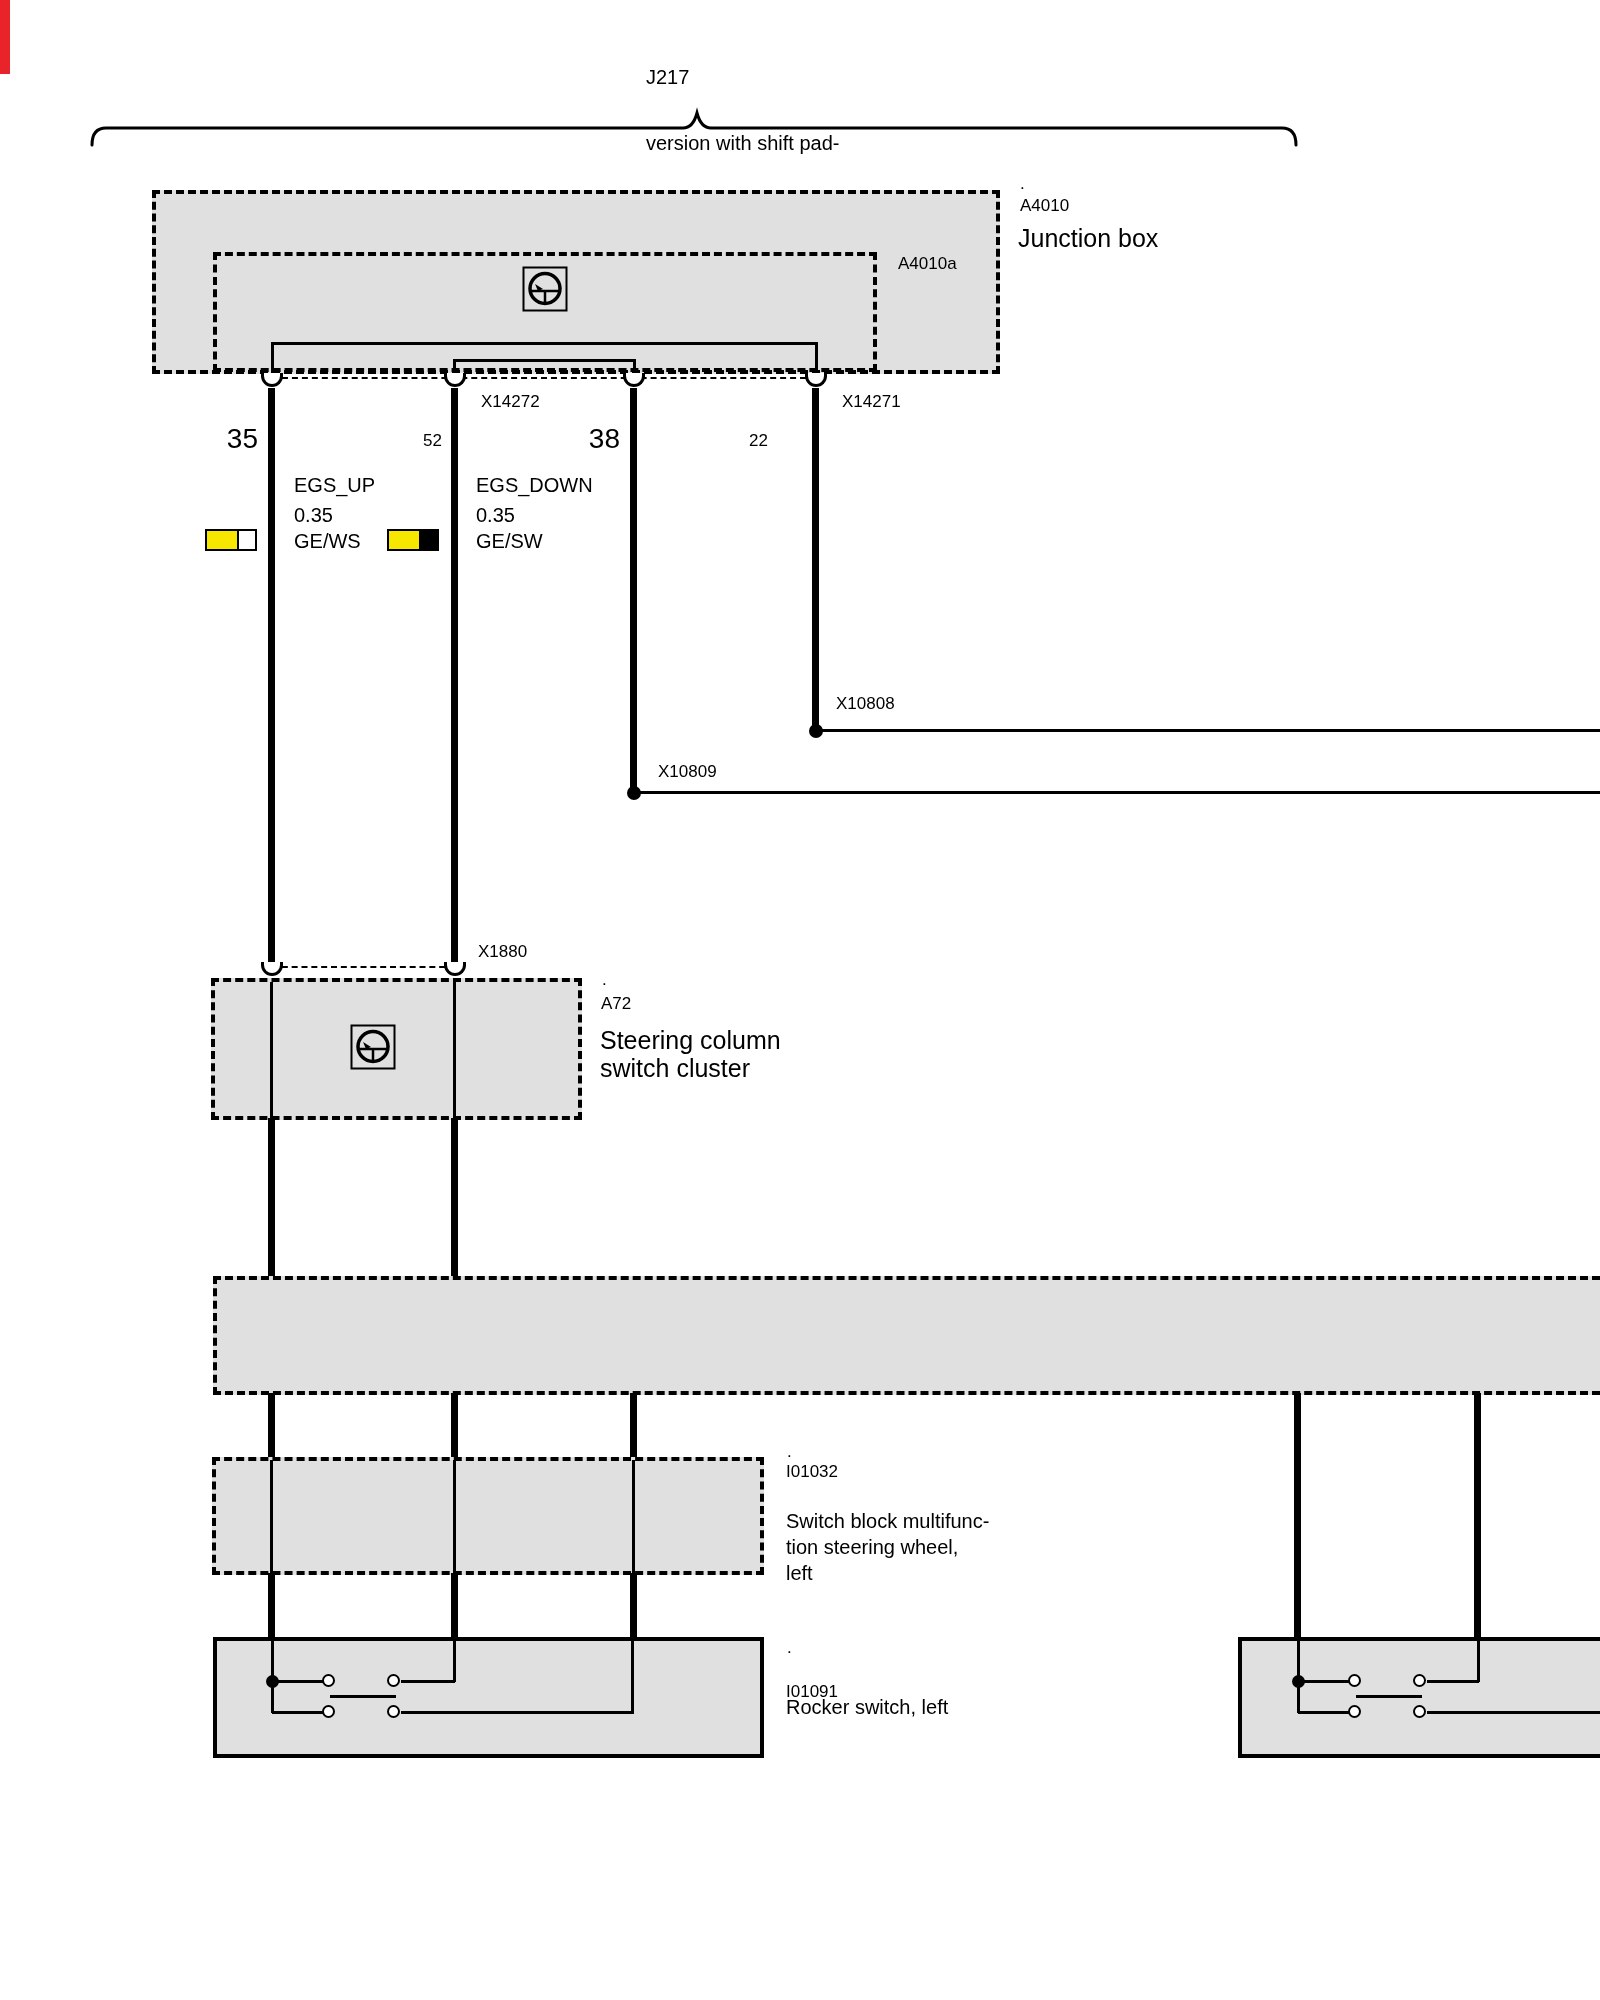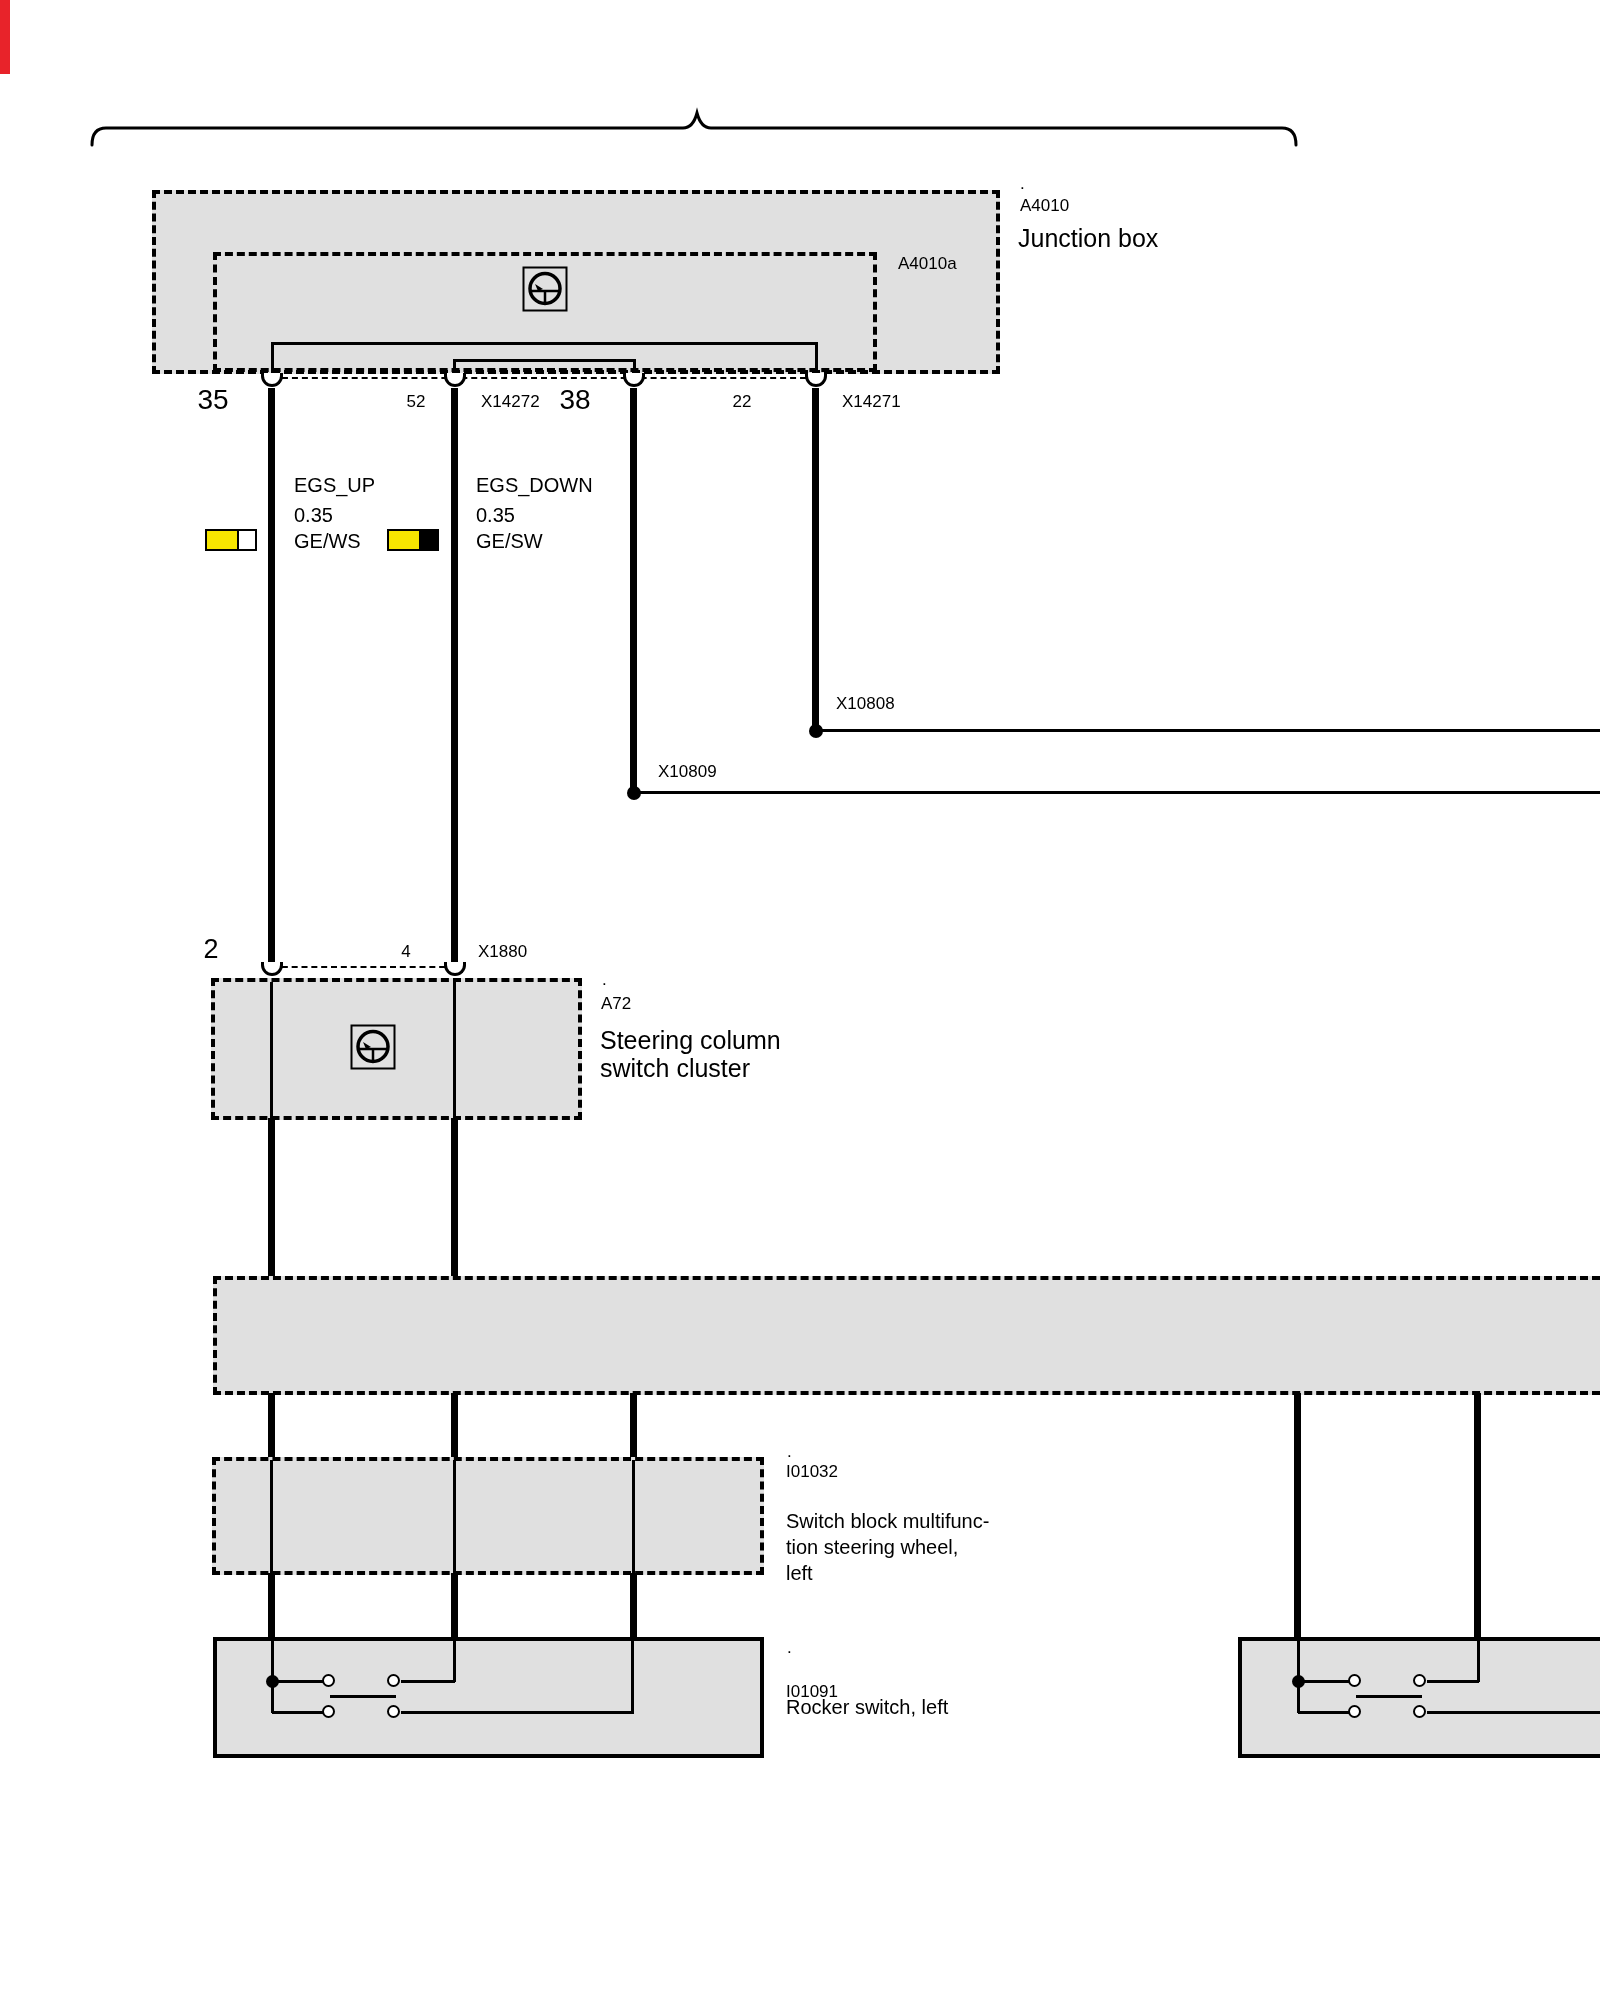--- a/index.html
+++ b/index.html
@@ -22,35 +22,40 @@
   .jdot{position:absolute;width:13px;height:13px;background:#000;border-radius:50%;}
   .term{position:absolute;width:9px;height:9px;border:2.5px solid #000;border-radius:50%;background:#fff;}
   
   .t{position:absolute;white-space:pre;line-height:1.12;}
   .f-note{font-size:20px;line-height:22px;}
   .f-name{font-size:25px;}
   .f-id{font-size:17px;}
   .f-pinL{font-size:28px;}
   .f-pinS{font-size:17px;}
   .f-sig{font-size:20px;line-height:27px;}
-  .ra{text-align:center;}
+  .ra{text-align:right;margin-top:39px;}
   
   .swatch{position:absolute;width:52px;height:22px;border:2px solid #000;box-sizing:border-box;display:flex;}
   .swatch .c1{width:62%;height:100%;}
   .swatch .c2{width:38%;height:100%;border-left:2px solid #000;box-sizing:border-box;}
   .redmark{position:absolute;left:0;top:0;width:10px;height:74px;background:#e8232a;}
   svg{display:block;}
 </style>
 </head>
 <body>
 
 <div id="page">
 
   <div class="redmark"></div>
 
+  <div class="t f-note abs" style="left:646px;top:22px;">
+    <div>J217</div>
+    <div>version with shift pad-</div>
+    <div>dles</div>
+  </div>
 
   <svg class="abs" style="left:80px;top:100px;" width="1240" height="55" viewBox="0 0 1240 55">
     <path d="M 12 45 Q 12 28 26 28 L 603 28 Q 613 28 617 13 Q 621 28 631 28 L 1202 28 Q 1216 28 1216 45" fill="none" stroke="#000" stroke-width="3" stroke-linecap="round"></path>
   </svg>
 
   <div class="gbox" style="left:152px;top:190px;width:848px;height:184px;"></div>
   <div class="gbox inner" style="left:213px;top:252px;width:664px;height:120px;"></div>
 
   <svg class="abs" style="left:522px;top:266px;" width="46" height="46" viewBox="0 0 46 46">
     <rect x="1.5" y="1.5" width="43" height="43" fill="none" stroke="#000" stroke-width="2"></rect>

